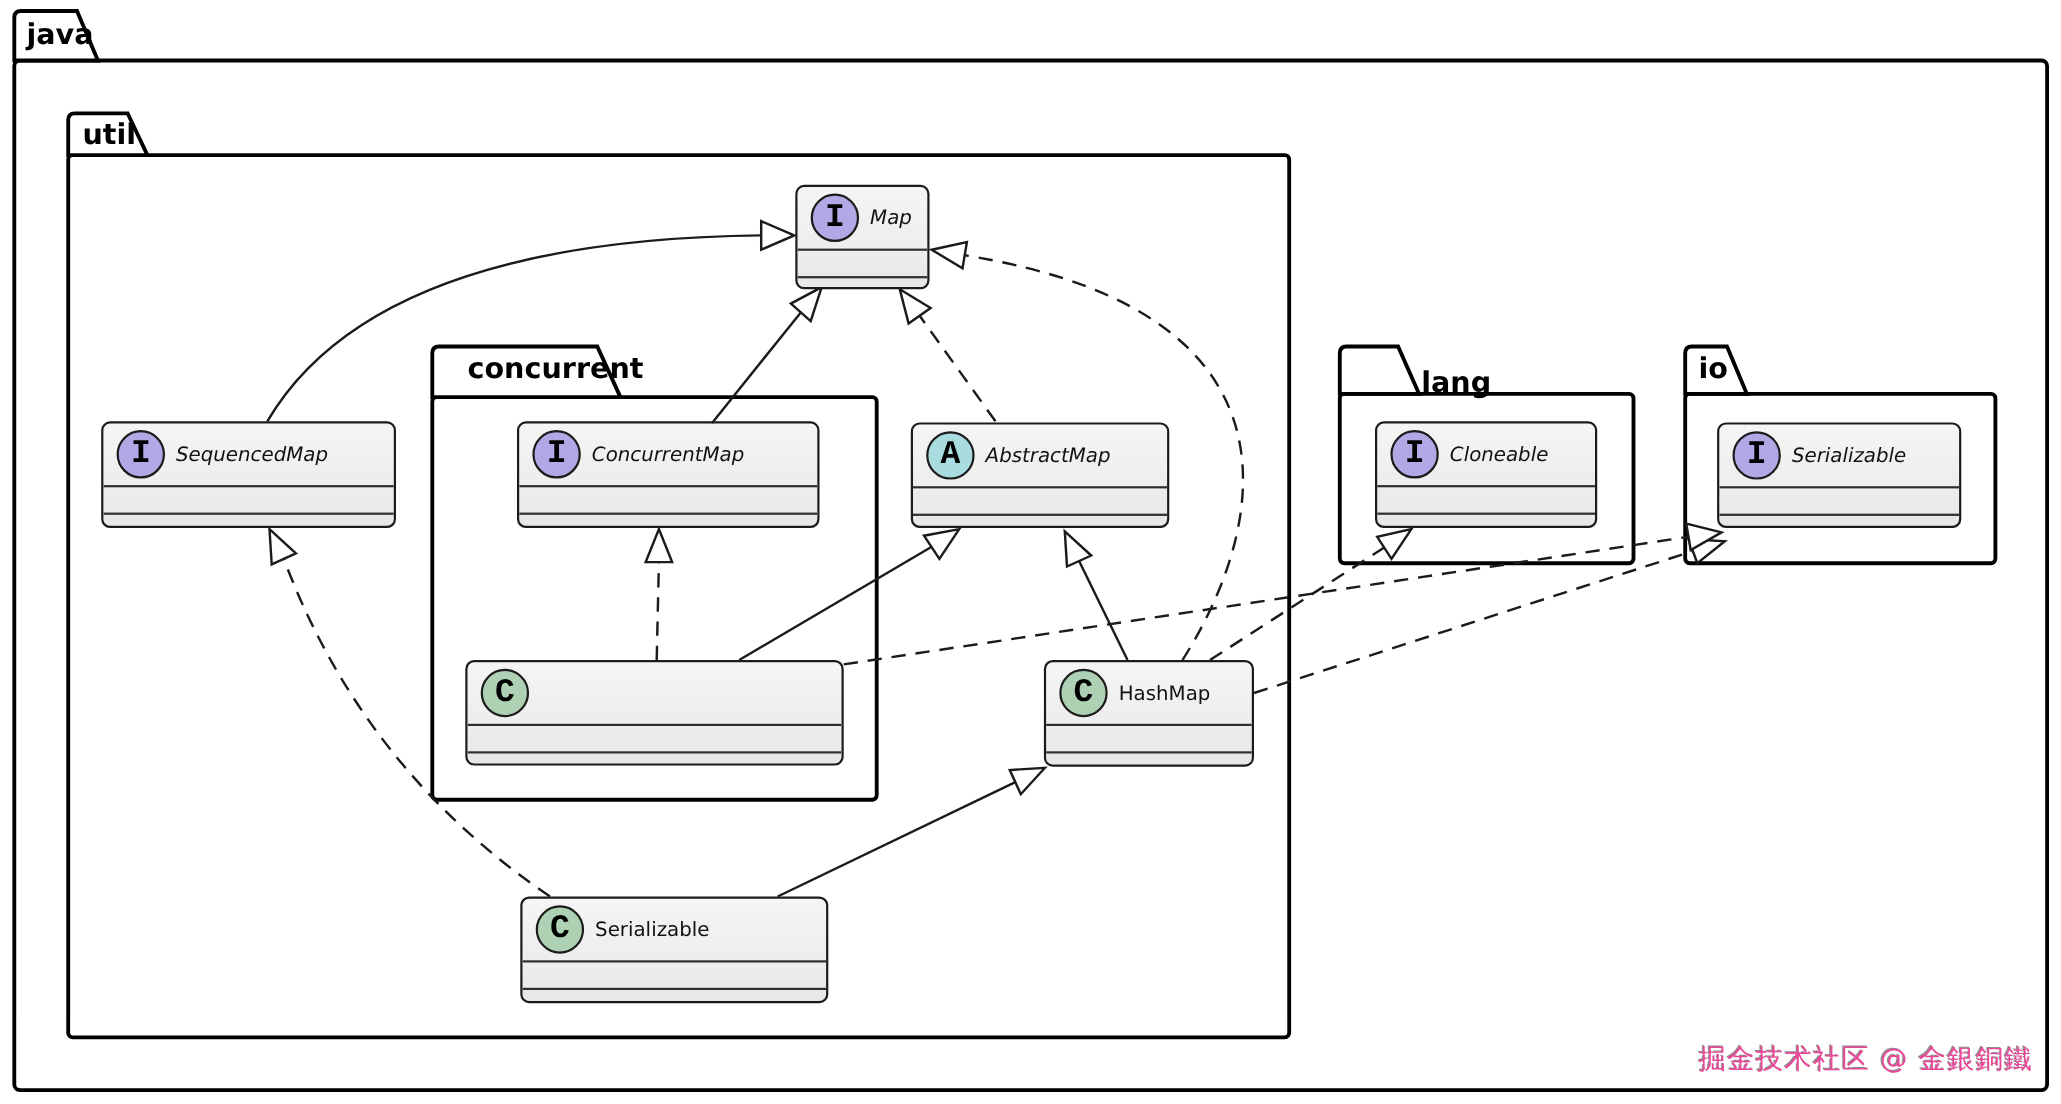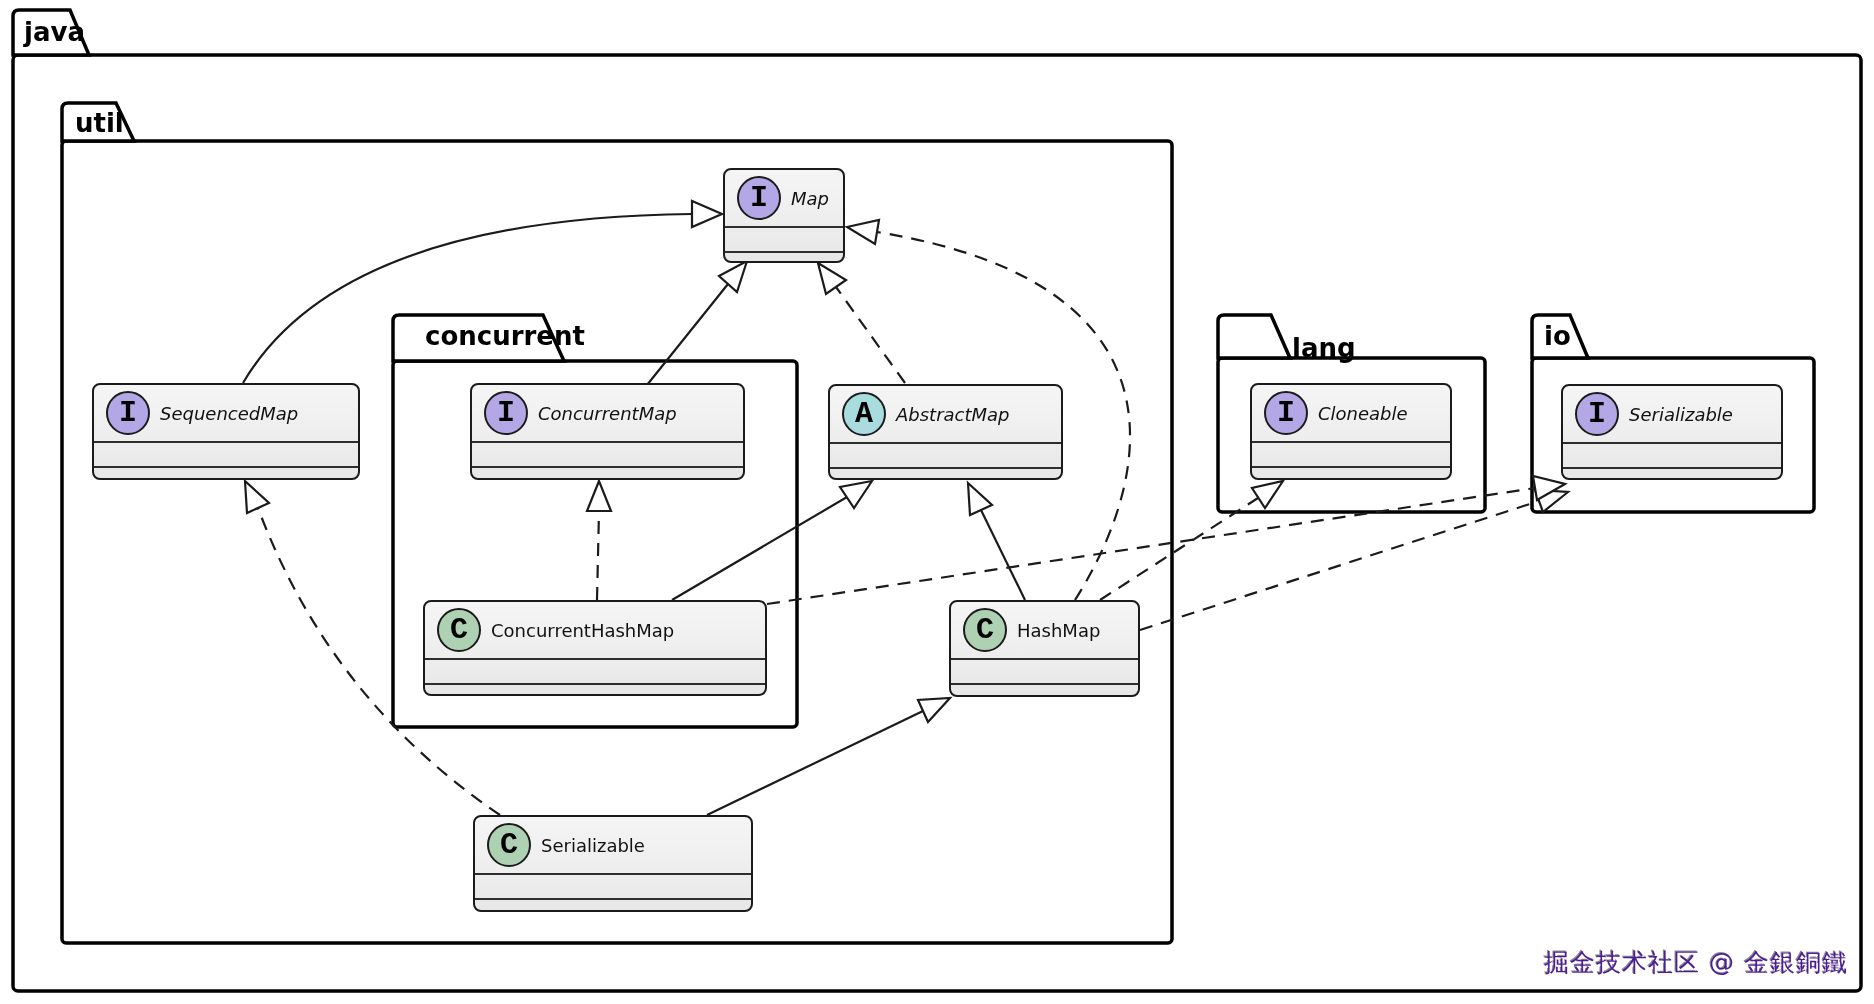--- a/index.html
+++ b/index.html
@@ -24,21 +24,21 @@
   .kind-interface .uml-circle{background:#B4A7E5;}
   .kind-abstract  .uml-circle{background:#A9DCDF;}
   .kind-class     .uml-circle{background:#ADD1B2;}
   .uml-name{font-size:18px;white-space:nowrap;}
   .kind-interface .uml-name,.kind-abstract .uml-name{font-style:italic;}
   .cmp1{height:23px;border-top:2px solid #2e2e2e;}
   .cmp2{flex:1;border-top:2px solid #2e2e2e;}
 
   
   .watermark{position:absolute;right:26px;top:946px;font-size:25px;letter-spacing:1px;
-    color:#4c1d95;text-shadow:2px 2px 0 #ffffff,-1px -1px 0 #8d8d8d;}
+    color:#ec4899;text-shadow:2px 2px 0 #ffffff,-1px -1px 0 #8d8d8d;}
 
   
   .pkg-shape{fill:#ffffff;stroke:#000000;stroke-width:3.5;}
   .edge-solid{fill:none;stroke:#1b1b1b;stroke-width:2.2;}
   .edge-dashed{fill:none;stroke:#1b1b1b;stroke-width:2.2;stroke-dasharray:13 9;}
   .arrow-head{fill:#ffffff;stroke:#1b1b1b;stroke-width:2.2;stroke-linejoin:miter;}
 </style>
 </head>
 <body>
 
@@ -152,21 +152,20 @@
     <span class="uml-circle">I</span>
     <span class="uml-name">Serializable</span>
   </div>
   <div class="cmp1"></div>
   <div class="cmp2"></div>
 </div>
 
 <div class="uml-box kind-class" style="left:423px;top:600px;width:344px;height:96px;">
   <div class="uml-title">
     <span class="uml-circle">C</span>
-    <span class="uml-name">ConcurrentHashMap</span>
   </div>
   <div class="cmp1"></div>
   <div class="cmp2"></div>
 </div>
 
 <div class="uml-box kind-class" style="left:949px;top:600px;width:191px;height:97px;">
   <div class="uml-title">
     <span class="uml-circle">C</span>
     <span class="uml-name">HashMap</span>
   </div>

